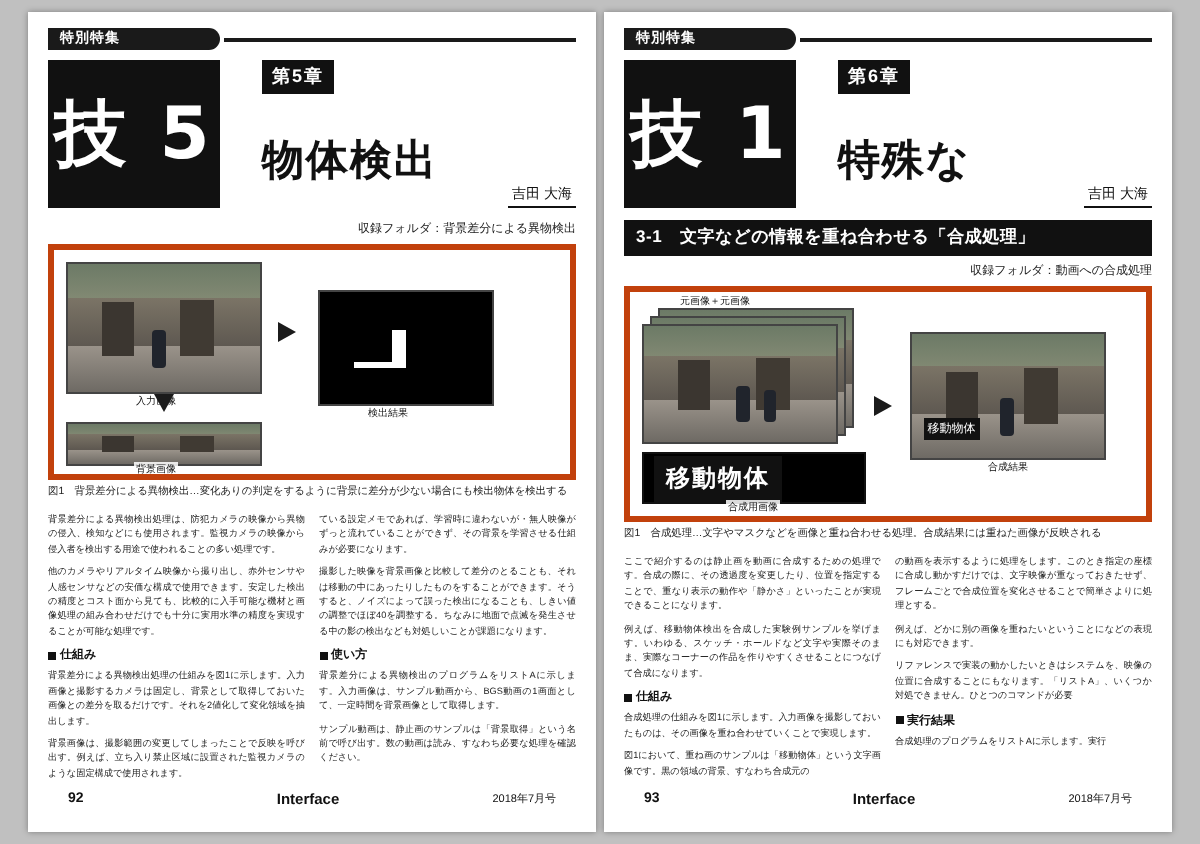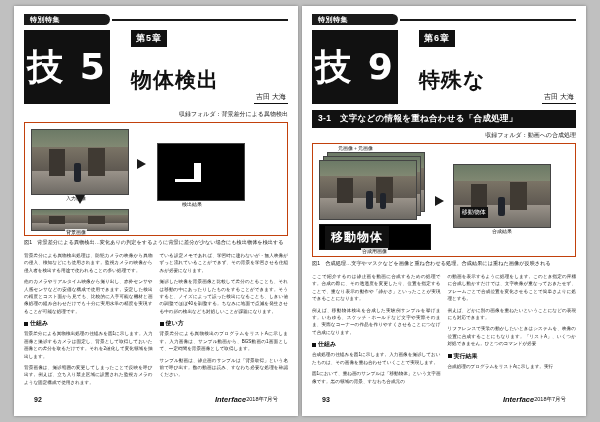--- a/index.html
+++ b/index.html
@@ -73,21 +73,21 @@
   .sechead{
     background:#111;color:#fff;font-size:8.5px;font-weight:bold;
     padding:3px 6px;letter-spacing:.3px;margin-bottom:3px;
   }
   .seccap{
     font-size:6px;color:#222;text-align:right;margin-bottom:3px;
   }
 
   
   .figure{
-    position:relative;border:1px solid #c2410c;height:112px;background:#fff;
+    position:relative;border:3px solid #c2410c;height:112px;background:#fff;
     overflow:hidden;margin-bottom:3px;
   }
   .figcap{
     font-size:5.2px;color:#222;line-height:1.5;margin-bottom:5px;
   }
 
   
   .ph{position:absolute;overflow:hidden;border:1px solid #444;}
   .ph .sky{position:absolute;left:0;right:0;top:0;height:38%;background:linear-gradient(#6c7a66,#8a8f78);}
   .ph .wall{position:absolute;left:0;right:0;top:26%;height:40%;background:linear-gradient(#7b7466,#5d5750);}
@@ -126,21 +126,21 @@
     font-size:6px;font-weight:bold;color:#111;margin:3px 0 2px 0;
   }
   .subhead .sq{display:inline-block;width:4px;height:4px;background:#111;margin-right:2px;vertical-align:middle;}
 
   
   .footer{
     position:absolute;left:10px;right:10px;bottom:4px;
     display:flex;align-items:center;font-size:6px;color:#111;
   }
   .footer .pnum{font-weight:bold;font-size:7px;}
-  .footer .mag{flex:1;text-align:right;font-style:italic;font-weight:bold;font-size:7.5px;padding-left:20px;}
+  .footer .mag{flex:1;text-align:center;font-weight:bold;font-size:7.5px;padding-left:20px;}
   .footer .date{font-size:5.5px;}
   .footer.rightp .pnum{order:0;}
 </style>
 </head>
 <body>
 
 <div class="spread">
 
   <div class="page left">
     <div class="inner">
@@ -227,21 +227,21 @@
     <div class="inner">
 
       <div class="runhead">
         <div class="bar">
           <span>特別特集</span>
         </div>
         <div class="rule"></div>
       </div>
 
       <div class="titleblock">
-        <div class="waza">技 9</div>
+        <div class="waza">技 1</div>
         <div class="titleright">
           <div class="chaptag">第6章</div>
           <div class="maintitle">
             <span>特殊な</span>
           </div>
           <div class="author">吉田 大海</div>
         </div>
       </div>
 
       <div class="sechead">3-1　文字などの情報を重ね合わせる「合成処理」</div>

